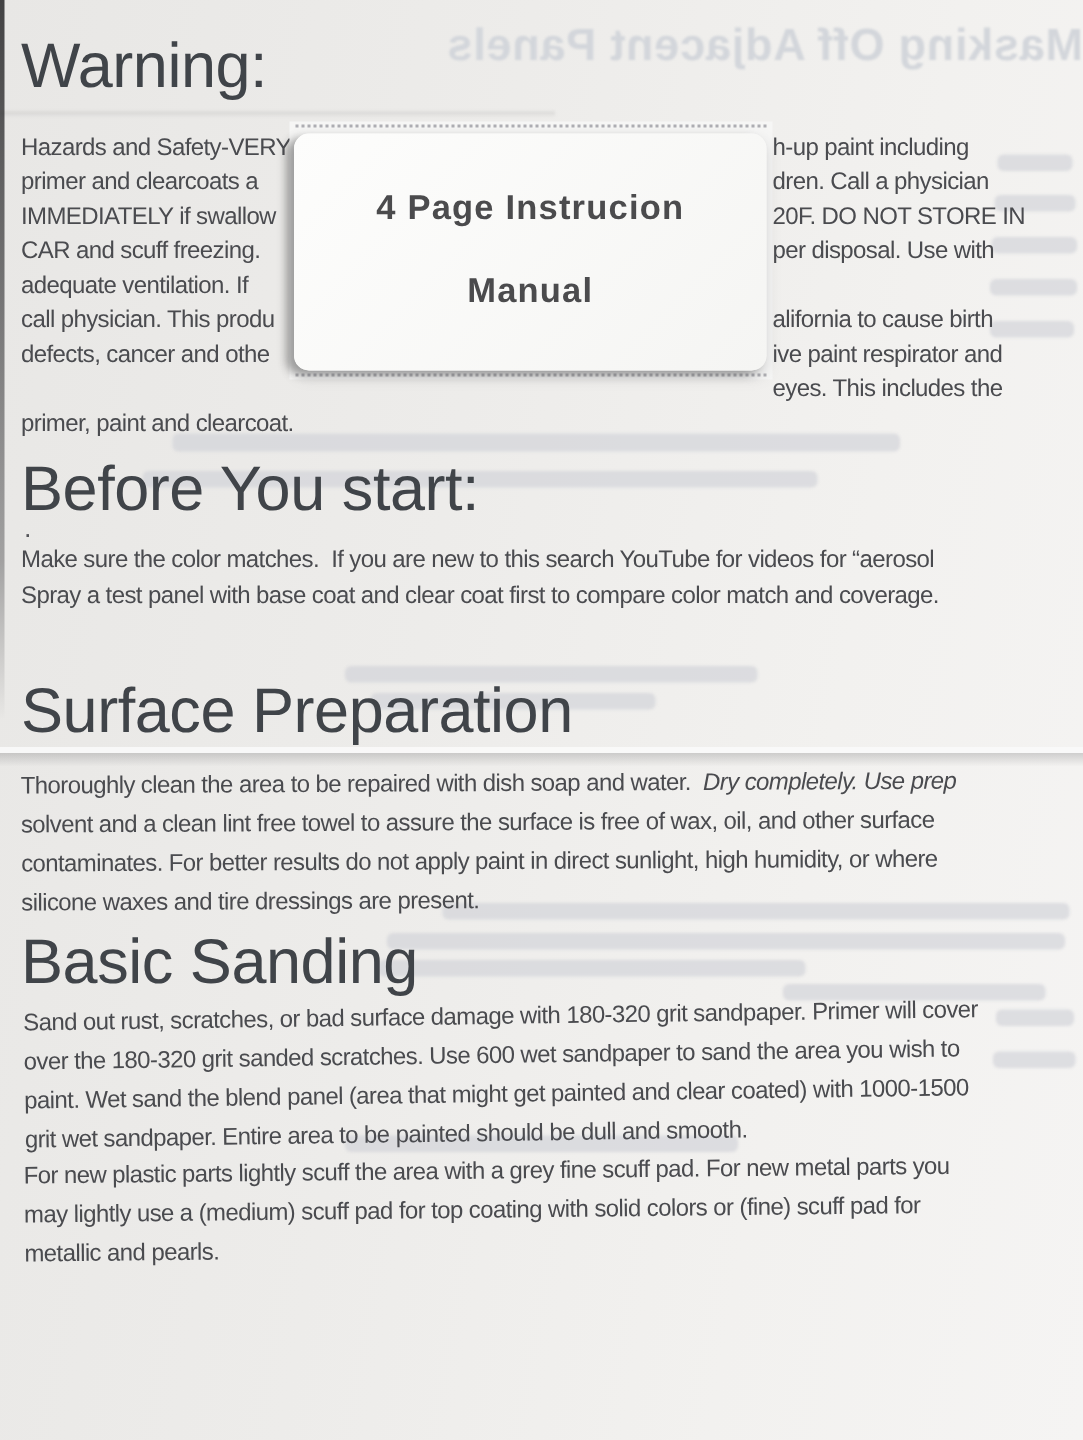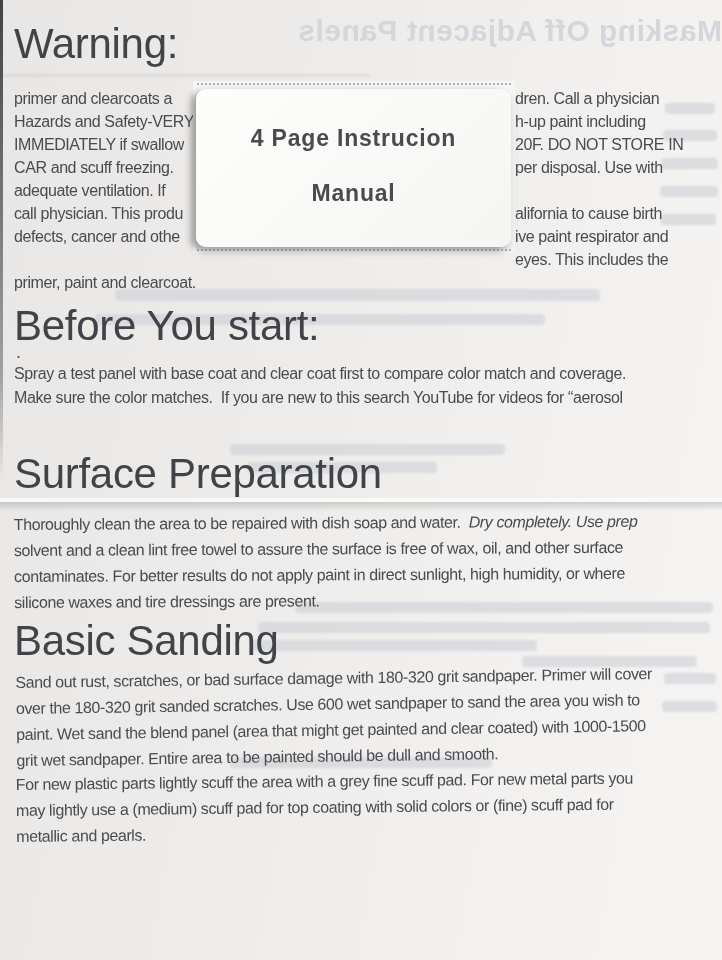--- a/index.html
+++ b/index.html
@@ -79,22 +79,22 @@
   <div class="gbar" style="left:230px;top:757px;width:262px;"></div>
 
   <div class="abs seam-top"></div>
   <div class="abs seam-hl"></div>
   <div class="abs seam-sh"></div>
   <div class="abs edge-strip"></div>
 
   <div class="h1" style="top:20px;">Warning:</div>
 
   <div class="para" style="top:90px;width:700px;">
+    <div class="wl"><span>Hazards and Safety-VERY</span><span class="wl-right">h-up paint including</span></div>
     <div class="wl"><span>primer and clearcoats a</span><span class="wl-right">dren. Call a physician</span></div>
-    <div class="wl"><span>Hazards and Safety-VERY</span><span class="wl-right">h-up paint including</span></div>
     <div class="wl"><span>IMMEDIATELY if swallow</span><span class="wl-right">20F. DO NOT STORE IN</span></div>
     <div class="wl"><span>CAR and scuff freezing.</span><span class="wl-right">per disposal. Use with</span></div>
     <div class="wl"><span>adequate ventilation. If</span></div>
     <div class="wl"><span>call physician. This produ</span><span class="wl-right">alifornia to cause birth</span></div>
     <div class="wl"><span>defects, cancer and othe</span><span class="wl-right">ive paint respirator and</span></div>
     <div class="wl"><span class="wl-right">eyes. This includes the</span></div>
     <div class="wl"><span>primer, paint and clearcoat.</span></div>
   </div>
 
   <div class="abs label-liner">
@@ -102,22 +102,22 @@
     <div class="perf b"></div>
   </div>
   <div class="abs label-sticker">
     <div class="label-text">4 Page Instrucion</div>
     <div class="label-text second">Manual</div>
   </div>
 
   <div class="h1" style="top:302px;">Before You start:</div>
   <div class="stray-dot">.</div>
   <div class="para lh24" style="top:362px;">
+    <div class="pline">Make sure the color matches.  If you are new to this search YouTube for videos for “aerosol</div>
     <div class="pline">Spray a test panel with base coat and clear coat first to compare color match and coverage.</div>
-    <div class="pline">Make sure the color matches.  If you are new to this search YouTube for videos for “aerosol</div>
   </div>
 
   <div class="h1" style="top:450px;">Surface Preparation</div>
   <div class="para lh26" style="top:512px;transform:rotate(-0.3deg);transform-origin:left center;">
     <div class="pline"><span>Thoroughly clean the area to be repaired with dish soap and water.  </span><span class="ital">Dry completely. Use prep</span></div>
     <div class="pline">solvent and a clean lint free towel to assure the surface is free of wax, oil, and other surface</div>
     <div class="pline">contaminates. For better results do not apply paint in direct sunlight, high humidity, or where</div>
     <div class="pline">silicone waxes and tire dressings are present.</div>
   </div>
 

